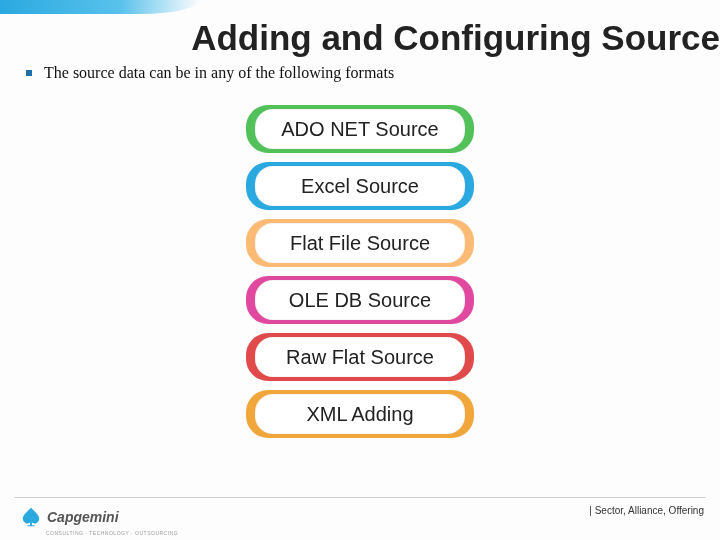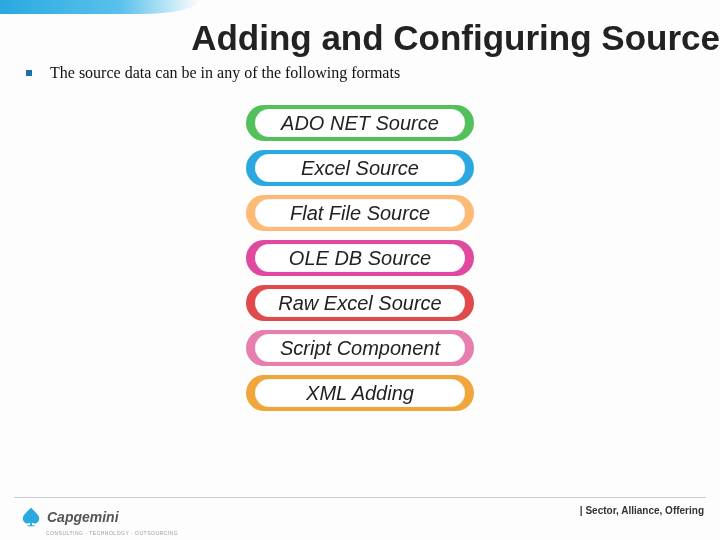--- a/index.html
+++ b/index.html
@@ -28,21 +28,21 @@
     font-size: 35px;
     font-weight: bold;
     color: #222;
   }
   .bullet-row {
     position: absolute;
     top: 64px;
     left: 26px;
     display: flex;
     align-items: center;
-    gap: 18px;
+    gap: 12px;
   }
   .bullet {
     width: 6px; height: 6px;
     background: #1f6fa8;
   }
   .bullet-text {
     font-family: "Times New Roman", Times, serif;
     font-size: 16px;
     color: #111;
   }
@@ -51,27 +51,26 @@
     top: 105px;
     left: 50%;
     transform: translateX(-50%);
     display: flex;
     flex-direction: column;
     gap: 9px;
     align-items: center;
   }
   .pill {
     width: 228px;
-    height: 36px;
+    height: 48px;
     border-radius: 22px;
     position: relative;
     display: flex;
     align-items: center;
     justify-content: center;
-    font-style: italic;
   }
   .pill-inner {
     position: absolute;
     top: 4px; left: 9px; right: 9px; bottom: 4px;
     background: #fff;
     border-radius: 18px;
     display: flex;
     align-items: center;
     justify-content: center;
     font-size: 20px;
@@ -111,21 +110,20 @@
     font-size: 5px;
     letter-spacing: 0.5px;
     color: #9a9a9a;
   }
   .footer-right {
     position: absolute;
     right: 16px;
     bottom: 24px;
     font-size: 10px;
     color: #333;
-    font-weight: bold;
   }
 </style>
 </head>
 <body>
 
 <div class="top-accent"></div>
 
 <h1 class="title">Adding and Configuring Source</h1>
 
 <div class="bullet-row">
@@ -140,24 +138,21 @@
   <div class="pill" style="background:#2aa9e0">
     <div class="pill-inner">Excel Source</div>
   </div>
   <div class="pill" style="background:#fdba74">
     <div class="pill-inner">Flat File Source</div>
   </div>
   <div class="pill" style="background:#e0499f">
     <div class="pill-inner">OLE DB Source</div>
   </div>
   <div class="pill" style="background:#e04a4a">
-    <div class="pill-inner">Raw Excel Source</div>
-  </div>
-  <div class="pill" style="background:#e67fb0">
-    <div class="pill-inner">Script Component</div>
+    <div class="pill-inner">Raw Flat Source</div>
   </div>
   <div class="pill" style="background:#f0a63a">
     <div class="pill-inner">XML Adding</div>
   </div>
 </div>
 
 <div class="footer-line"></div>
 
 <div class="logo">
   <span class="logo-mark">

